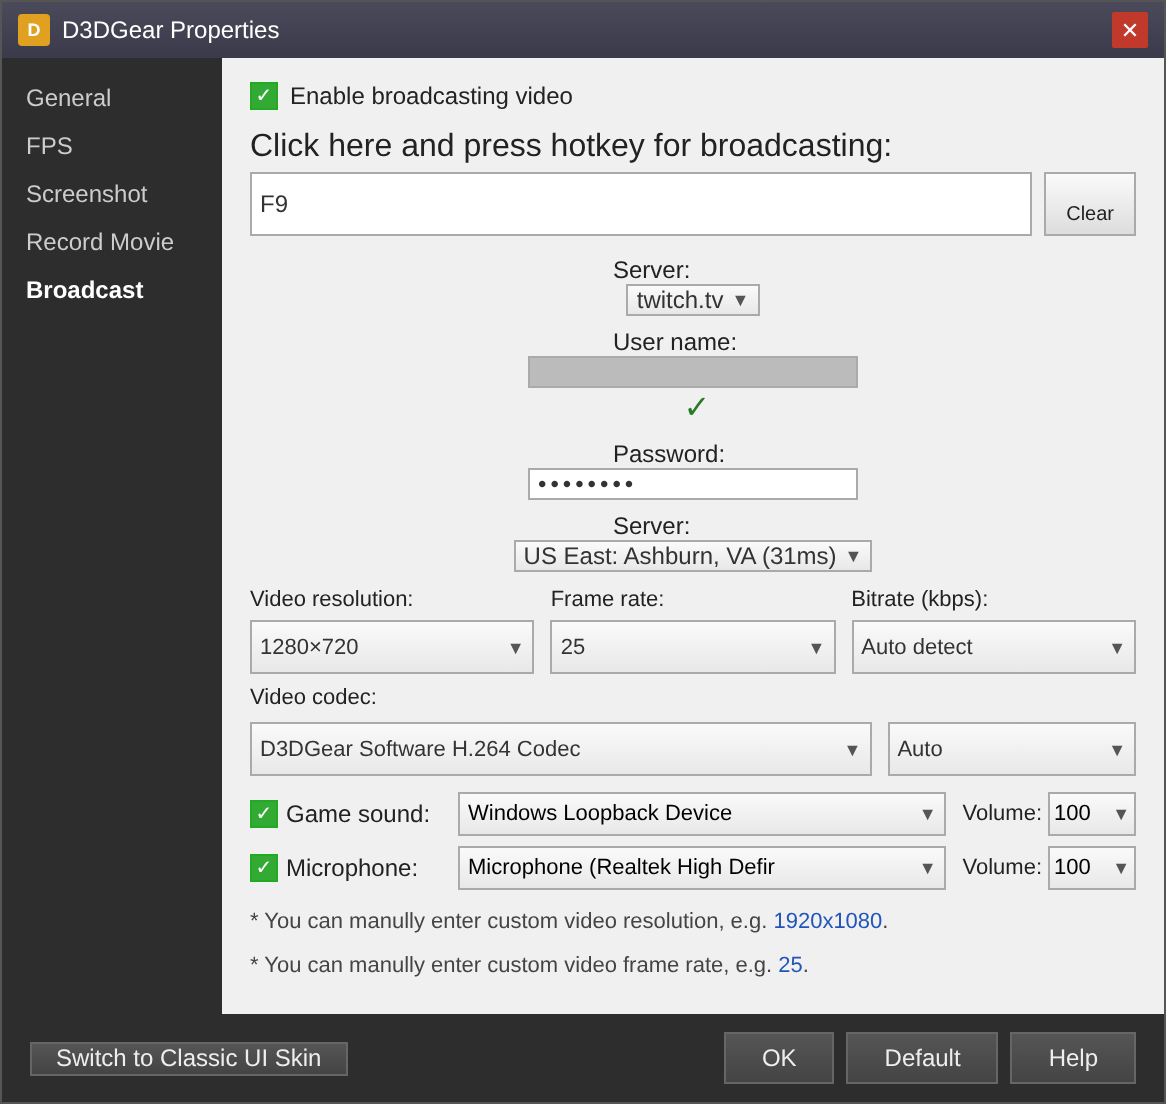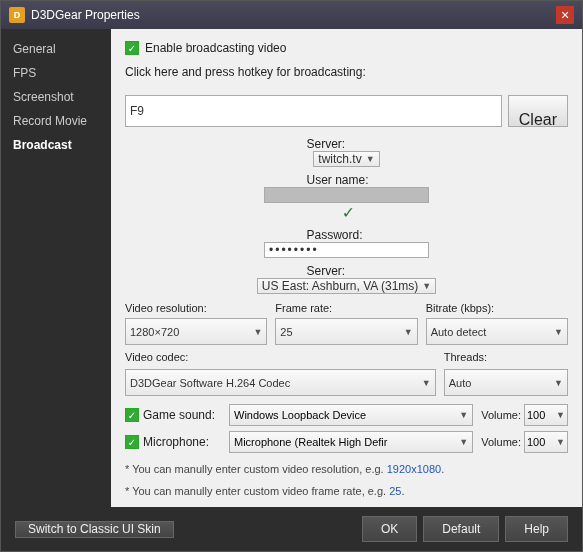--- a/index.html
+++ b/index.html
@@ -108,22 +108,22 @@
       color: white;
       font-size: 10px;
       flex-shrink: 0;
     }
     .label-text {
       color: #222;
       font-size: 12px;
     }
     .hotkey-label {
       color: #222;
-      font-size: 12px;
-      margin-bottom: 16px;
+      font-size: 16px;
+      margin-bottom: 3px;
     }
     .hotkey-row {
       display: flex;
       align-items: center;
       gap: 6px;
       margin-bottom: 10px;
     }
     .hotkey-input {
       flex: 1;
       height: 32px;
@@ -132,21 +132,21 @@
       padding: 0 4px;
       font-size: 12px;
       color: #333;
     }
     .clear-btn {
       height: 22px;
       padding: 15px 10px;
       background: linear-gradient(to bottom, #fafafa, #ddd);
       border: 1px solid #aaa;
       cursor: pointer;
-      font-size: 16px;
+      font-size: 10px;
       color: #222;
     }
     .form-row {
       display: flex;
       align-items: center;
       margin-bottom: 6px;
       flex-direction: column;
     }
     .form-label {
       width: 80px;
@@ -405,23 +405,20 @@
           <div class="col-dropdown">
             <span>Auto detect</span>
             <span class="dropdown-arrow">▼</span>
           </div>
         </div>
       </div>
 
       <div class="two-col">
         <div class="col-group" style="flex:2.5;">
           <span class="col-label">Video codec:</span>
-        </div>
-        <div class="col-group" style="flex:1;">
-          <span class="col-label">Threads:</span>
         </div>
       </div>
 
       <div class="two-col" style="margin-bottom:8px;">
         <div class="col-group" style="flex:2.5;">
           <div class="col-dropdown">
             <span>D3DGear Software H.264 Codec</span>
             <span class="dropdown-arrow">▼</span>
           </div>
         </div>

